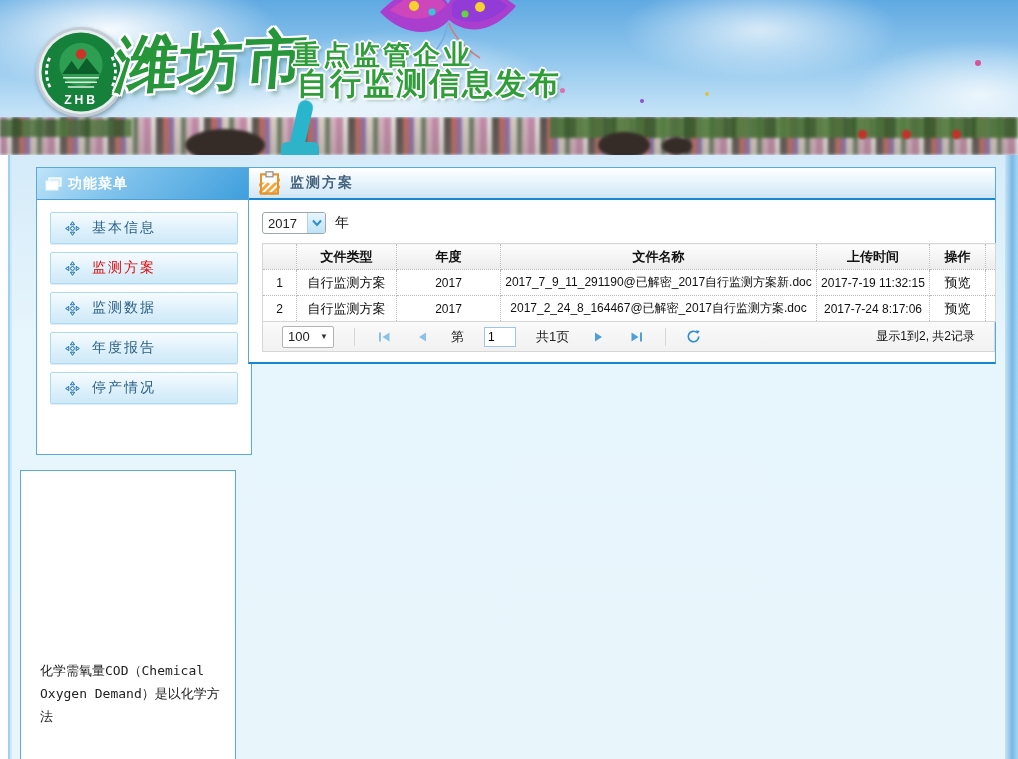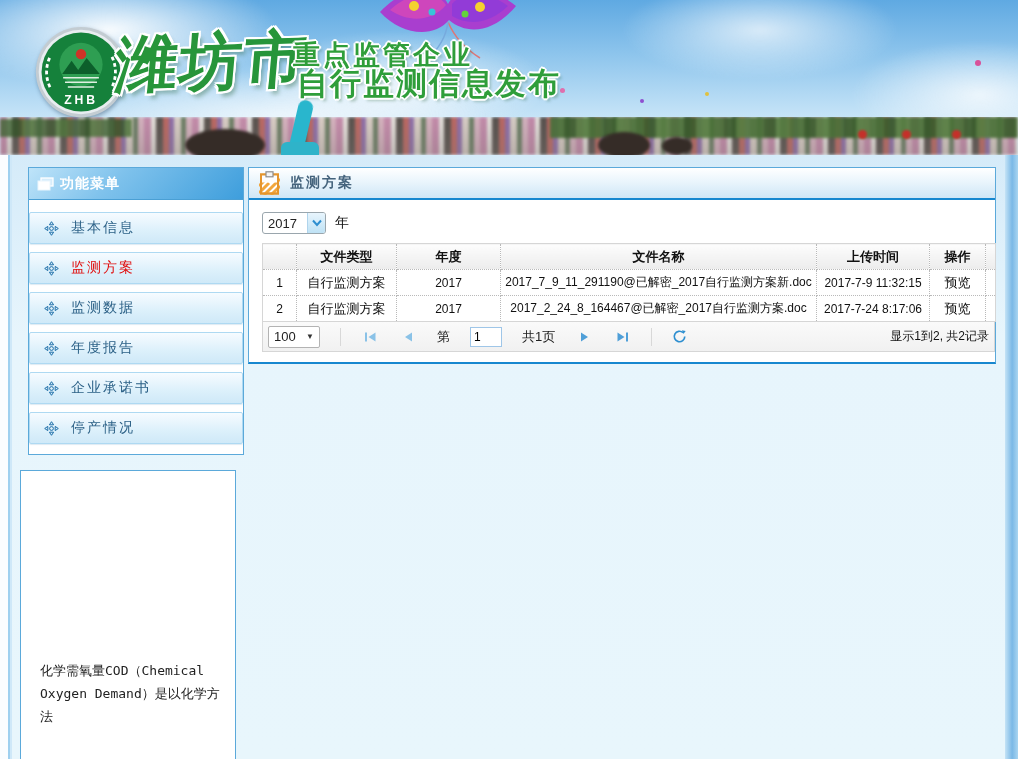--- a/index.html
+++ b/index.html
@@ -66,23 +66,23 @@
   .frame-left { position:absolute; left:0; top:155px; bottom:0; width:10px; background:#fbfdff; border-right:2px solid #9fd0ef; }
   .frame-right { position:absolute; right:0; top:155px; bottom:0; width:13px; background:linear-gradient(90deg,#c4e3f6,#7ab8e6 55%,#a9d5f1); }
   
   .panel { position:absolute; background:#fff; border:1px solid #5ba9da; }
   .panel-head {
     display:flex; align-items:center; gap:6px; padding:0 8px;
     background:linear-gradient(135deg,#bfe4f9 0%, #7fc2ec 40%, #3e9edc 100%);
     color:#fff; font-size:14px; font-weight:bold; letter-spacing:1px;
     border-bottom:1px solid #4a9fd4;
   }
-  .menu-panel { left:28px; top:167px; width:216px; height:288px; }
+  .menu-panel { left:36px; top:167px; width:216px; height:288px; }
   .menu-panel .panel-head { height:32px; }
-  .menu-body { padding:12px 0; }
+  .menu-body { padding:12px 13px; }
   .menu-item {
     display:flex; align-items:center; gap:12px; height:32px; margin-bottom:8px; padding:0 4px 0 14px;
     background:linear-gradient(180deg,#f6fbff 0%, #dcf0fb 60%, #cfe9f8 100%);
     border:1px solid #aed9f2; border-radius:2px; cursor:pointer;
     box-shadow:0 1px 1px rgba(120,170,205,.25);
   }
   .menu-item:last-child { margin-bottom:0; }
   .menu-item .lbl { font-size:14px; color:#2c6187; letter-spacing:2px; }
   .menu-item.active .lbl { color:#e00b0b; }
   .indicator-panel { left:20px; top:470px; width:216px; height:292px; }
@@ -110,21 +110,21 @@
   table.grid { border-collapse:collapse; table-layout:fixed; width:733px; background:#fff; border:1px solid #d6d6d6; }
   .grid th, .grid td {
     border-right:1px dotted #b9b9b9; border-bottom:1px dotted #b9b9b9;
     height:26px; text-align:center; overflow:hidden; white-space:nowrap;
   }
   .grid th { background:linear-gradient(180deg,#fdfdfd,#ececec); font-weight:bold; font-size:13px; color:#111; }
   .grid td { font-size:12px; color:#111; }
   .grid td.c-type { font-size:13px;text-align:center; }
   .grid a.preview { color:#111; text-decoration:none; font-size:13px; cursor:pointer; }
   .pager {
-    display:flex; align-items:center; gap:20px; width:733px; height:30px; padding:0 5px;
+    display:flex; align-items:center; gap:20px; width:733px; height:30px; padding:0 19px;
     background:linear-gradient(180deg,#fafafa,#f1f1f1);
     border:1px solid #d6d6d6; border-top:none; font-size:13px; color:#222;
   }
   .sizesel { display:flex; align-items:center; justify-content:space-between; width:52px; height:22px; background:#fff; border:1px solid #b3b3b3; border-radius:2px; padding:0 5px; cursor:pointer; }
   .sizesel .val { font-size:13px; }
   .sizesel .car { font-size:8px; color:#333; }
   .psep { width:1px; height:18px; background:#d8d8d8; }
   .pbtn { display:flex; align-items:center; justify-content:center; width:18px; height:20px; cursor:pointer; }
   .pageno { width:32px; height:20px; border:1px solid #9fc6e8; font-size:12px; padding:1px 3px; font-family:inherit; }
   .refresh { cursor:pointer; display:flex; align-items:center; }
@@ -245,32 +245,20 @@
         <svg width="15" height="15" viewBox="0 0 15 15">
             <g fill="#d8edfa" stroke="#1f6fa8" stroke-width="1">
               <path d="M7.5 .7 L9.6 3.8 H5.4 Z"></path>
               <path d="M7.5 14.3 L9.6 11.2 H5.4 Z"></path>
               <path d="M.7 7.5 L3.8 5.4 V9.6 Z"></path>
               <path d="M14.3 7.5 L11.2 5.4 V9.6 Z"></path>
               <circle cx="7.5" cy="7.5" r="1.9" fill="none"></circle>
             </g>
           </svg>
         <span class="lbl">年度报告</span>
-      </div>
-      <div class="menu-item">
-        <svg width="15" height="15" viewBox="0 0 15 15">
-            <g fill="#d8edfa" stroke="#1f6fa8" stroke-width="1">
-              <path d="M7.5 .7 L9.6 3.8 H5.4 Z"></path>
-              <path d="M7.5 14.3 L9.6 11.2 H5.4 Z"></path>
-              <path d="M.7 7.5 L3.8 5.4 V9.6 Z"></path>
-              <path d="M14.3 7.5 L11.2 5.4 V9.6 Z"></path>
-              <circle cx="7.5" cy="7.5" r="1.9" fill="none"></circle>
-            </g>
-          </svg>
-        <span class="lbl">企业承诺书</span>
       </div>
       <div class="menu-item">
         <svg width="15" height="15" viewBox="0 0 15 15">
             <g fill="#d8edfa" stroke="#1f6fa8" stroke-width="1">
               <path d="M7.5 .7 L9.6 3.8 H5.4 Z"></path>
               <path d="M7.5 14.3 L9.6 11.2 H5.4 Z"></path>
               <path d="M.7 7.5 L3.8 5.4 V9.6 Z"></path>
               <path d="M14.3 7.5 L11.2 5.4 V9.6 Z"></path>
               <circle cx="7.5" cy="7.5" r="1.9" fill="none"></circle>
             </g>
@@ -338,21 +326,21 @@
             <th>操作</th>
             <th></th>
           </tr>
         </thead>
         <tbody>
           <tr>
             <td>1</td>
             <td class="c-type">自行监测方案</td>
             <td>2017</td>
             <td>2017_7_9_11_291190@已解密_2017自行监测方案新.doc</td>
-            <td>2017-7-9 11:32:15</td>
+            <td>2017-7-19 11:32:15</td>
             <td><a class="preview">预览</a></td>
             <td></td>
           </tr>
           <tr>
             <td>2</td>
             <td class="c-type">自行监测方案</td>
             <td>2017</td>
             <td>2017_2_24_8_164467@已解密_2017自行监测方案.doc</td>
             <td>2017-7-24 8:17:06</td>
             <td><a class="preview">预览</a></td>

